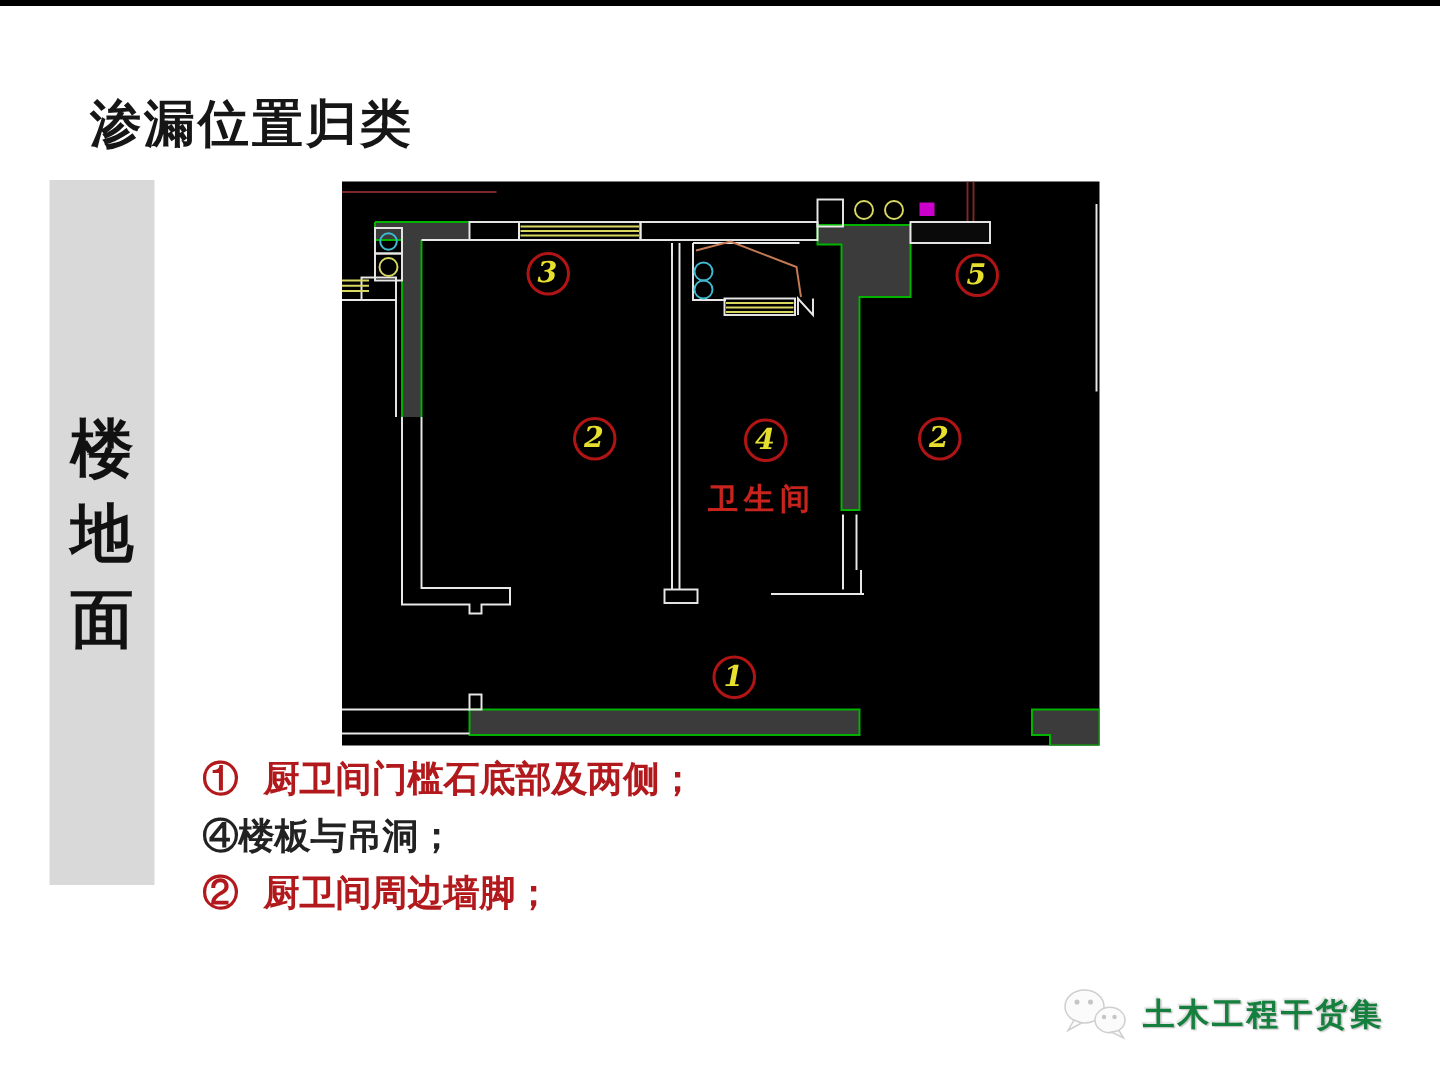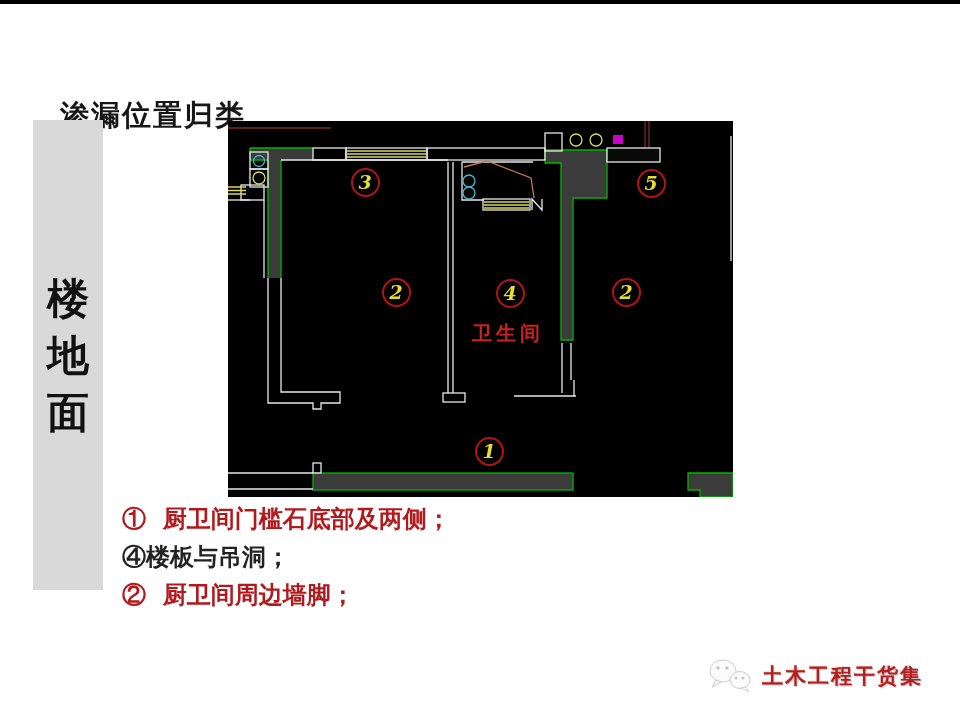--- a/index.html
+++ b/index.html
@@ -1,36 +1,36 @@
 <!DOCTYPE html>
 <html><head>
 <meta charset="utf-8">
 <style>
   html,body{margin:0;padding:0;background:#fff;}
   .slide{position:relative;width:960px;height:720px;background:#ffffff;overflow:hidden;
          font-family:"DejaVu Sans","Liberation Sans",sans-serif;}
   .top-bar{position:absolute;left:0;top:0;width:960px;height:4px;background:#000;}
-  .page-title{position:absolute;left:60px;top:60px;font-size:29px;font-weight:700;
-              color:#161616;letter-spacing:2px;margin-top:36px;}
+  .page-title{position:absolute;left:60px;top:60px;font-size:34px;font-weight:700;
+              color:#161616;letter-spacing:2px;}
   .sidebar{position:absolute;left:33px;top:120px;width:70px;height:470px;background:#d9d9d9;
            display:flex;flex-direction:column;align-items:center;justify-content:center;}
   .sidebar .ch{font-size:42px;font-weight:700;color:#111;line-height:57px;}
   .floor-plan{position:absolute;left:228px;top:121px;width:505px;height:376px;background:#000;}
   .floor-plan svg{position:absolute;left:0;top:0;}
   .marker{position:absolute;width:29px;height:29px;border:2px solid #b11414;border-radius:50%;
           box-sizing:border-box;display:flex;align-items:center;justify-content:center;
           font-family:"DejaVu Serif","Liberation Serif",serif;font-style:italic;
           font-weight:700;font-size:19px;color:#e6df2e;}
   .room-label{position:absolute;transform:translate(-50%,-50%);font-size:20px;font-weight:600;
           letter-spacing:4px;color:#c8231c;font-family:"DejaVu Sans",sans-serif;white-space:nowrap;}
-  .annot-list{position:absolute;left:122px;top:500px;}
+  .annot-list{position:absolute;left:135px;top:500px;}
   .annot{font-family:"DejaVu Serif","Liberation Serif",serif;font-size:24px;font-weight:700;
          line-height:38px;white-space:pre;}
   .watermark{position:absolute;left:708px;top:658px;display:flex;align-items:center;gap:8px;}
-  .watermark-text{font-size:21px;font-weight:700;letter-spacing:2px;color:#b91c1c;
+  .watermark-text{font-size:21px;font-weight:700;letter-spacing:2px;color:#15803d;
          text-shadow:1px 1px 1px #bfbfbf,-1px -1px 1px #e4e4e4,0 0 1px #cccccc;}
 </style>
 </head>
 <body>
 
 <div class="slide">
   <div class="top-bar"></div>
 
   <div class="page-title">渗漏位置归类</div>
 

